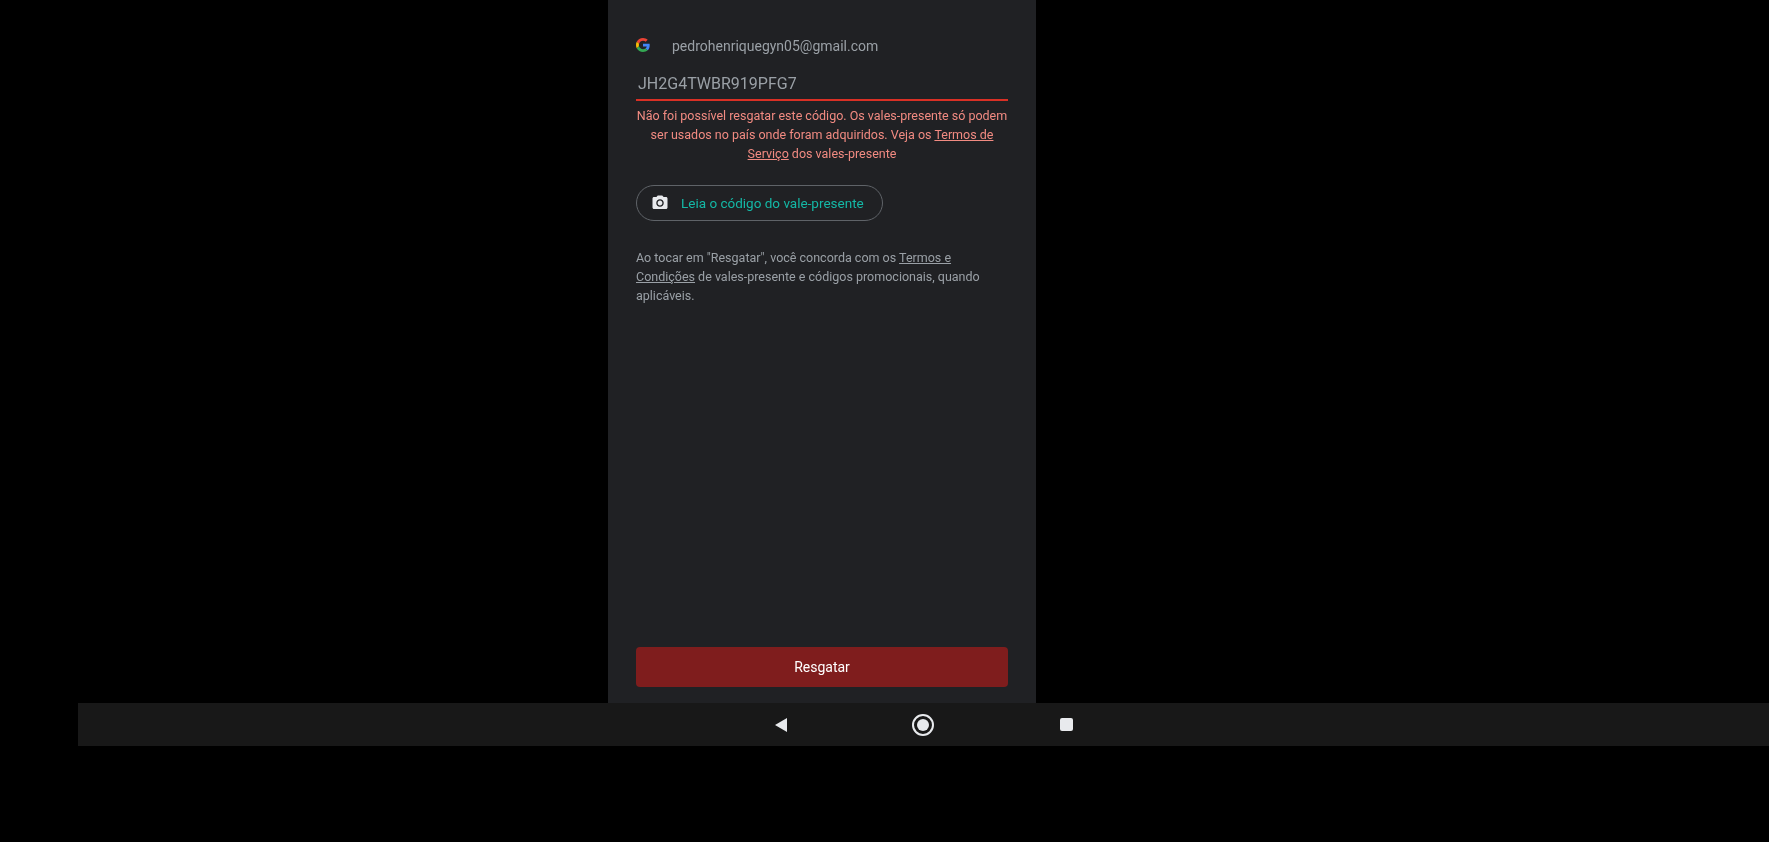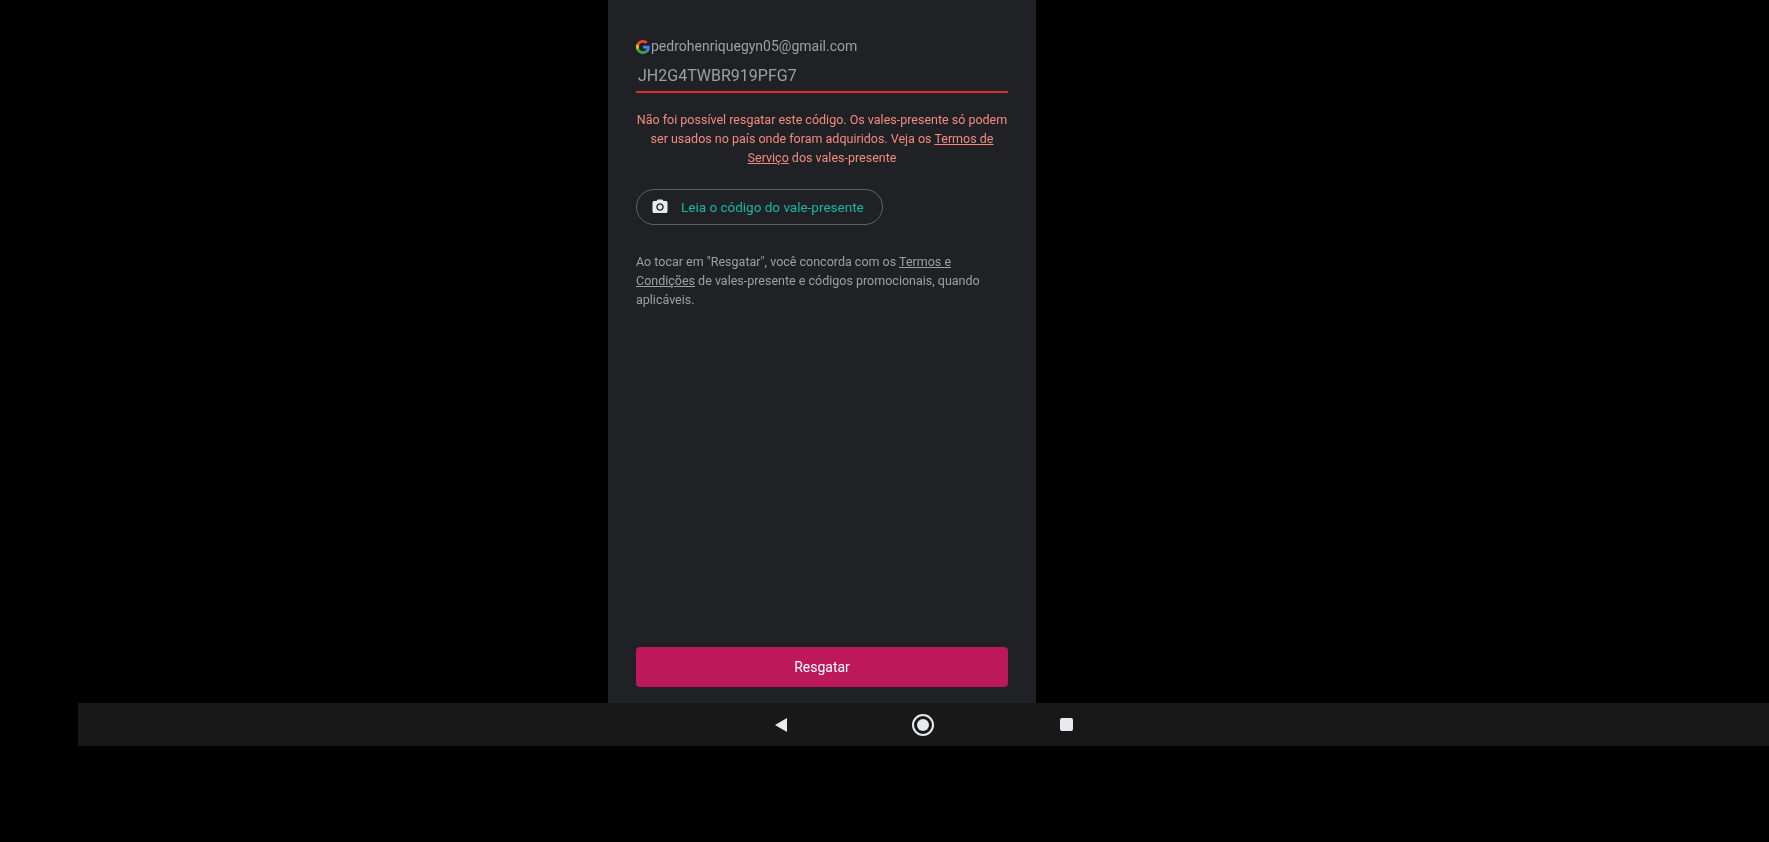--- a/index.html
+++ b/index.html
@@ -56,23 +56,23 @@
       padding-right: 10px;
     }
 
     .content {
       padding: 38px 28px 0 28px;
       flex: 1;
     }
 
     .account-row {
       display: flex;
-      align-items: flex-end;
-      gap: 1px;
-      margin-bottom: 12px;
+      align-items: flex-start;
+      gap: 22px;
+      margin-bottom: 20px;
     }
 
     .google-logo {
       width: 14px;
       height: 14px;
       display: inline-flex;
       align-items: center;
       justify-content: center;
     }
 
@@ -81,21 +81,21 @@
       height: 14px;
     }
 
     .account-email {
       color: #9aa0a6;
       font-size: 14px;
       font-weight: 400;
     }
 
     .code-input-wrapper {
-      margin-bottom: 18px;
+      margin-bottom: 6px;
     }
 
     .code-input {
       width: 100%;
       background: transparent;
       border: none;
       border-bottom: 2px solid #d93025;
       color: #9aa0a6;
       font-size: 16px;
       font-family: inherit;
@@ -146,21 +146,21 @@
       color: #9aa0a6;
       text-decoration: underline;
     }
 
     .footer {
       padding: 0 28px 16px 28px;
     }
 
     .redeem-btn {
       width: 100%;
-      background: #be185d;
+      background: #7f1d1d;
       border: none;
       border-radius: 4px;
       color: #fff;
       font-size: 14px;
       font-family: inherit;
       padding: 12px 0;
       cursor: pointer;
     }
 
     .nav-bar {

